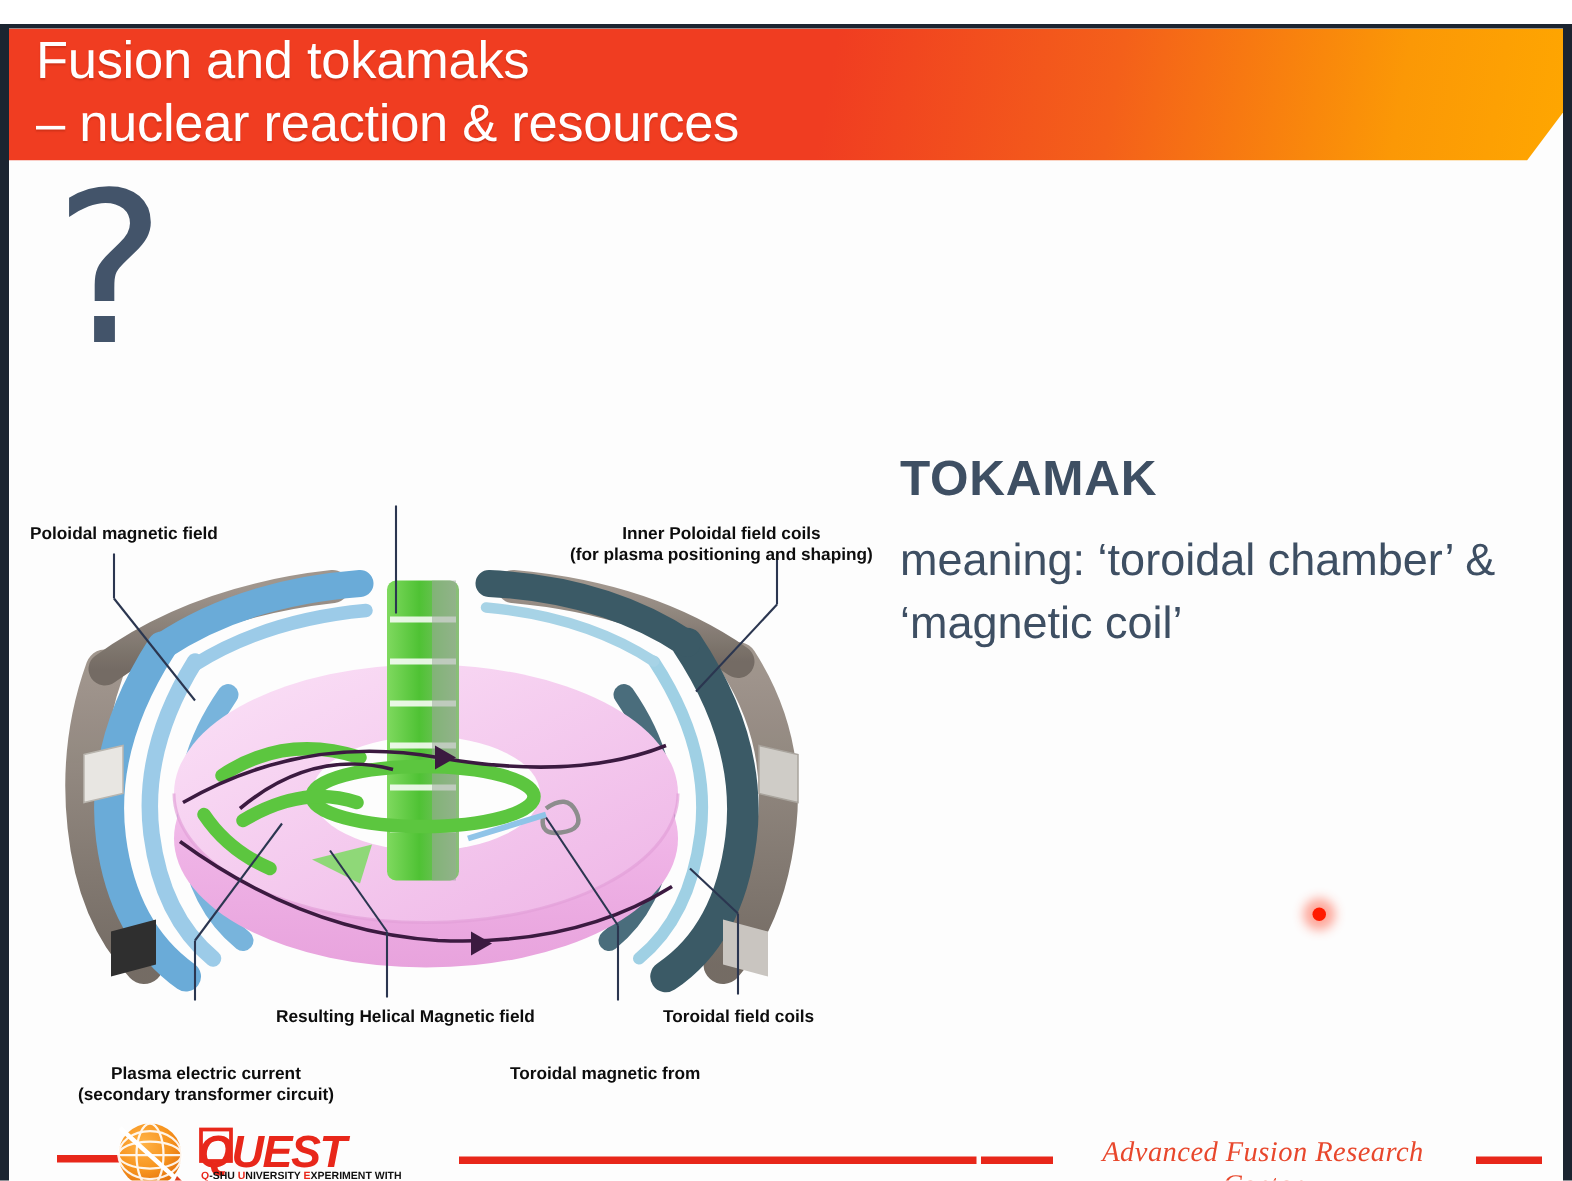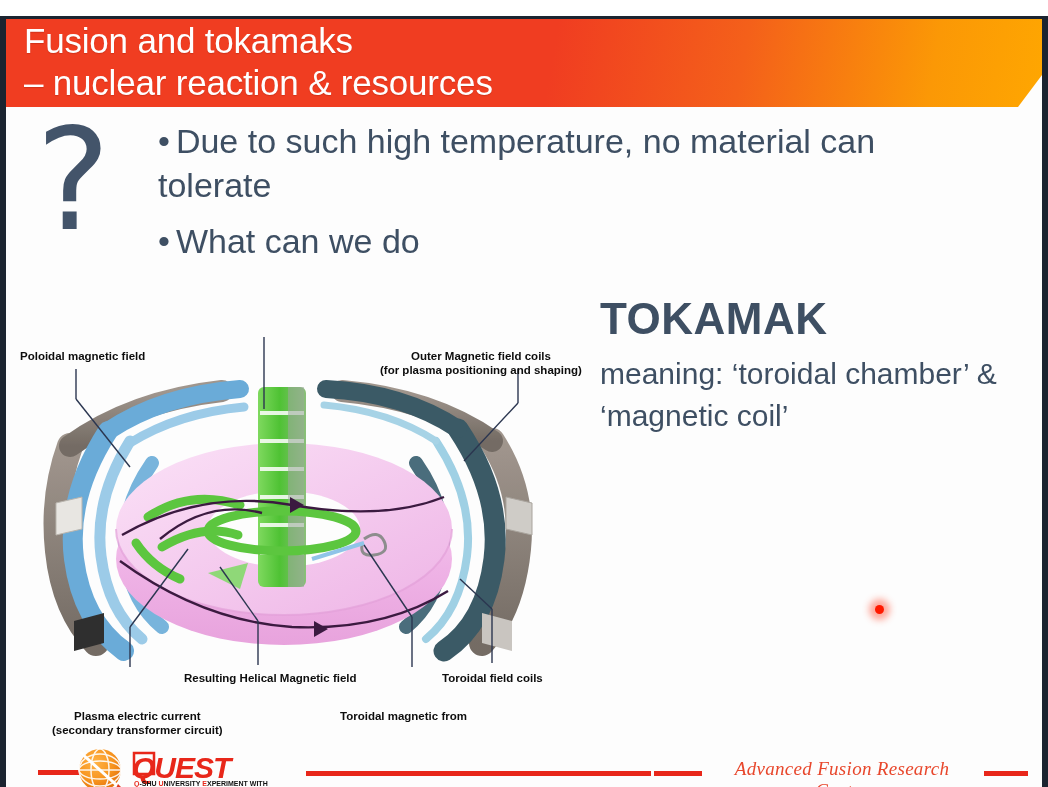--- a/index.html
+++ b/index.html
@@ -60,21 +60,21 @@
   .bullet-line{white-space:normal;}
   .bullet-line .dot{display:inline-block;margin-right:6px;}
   .bullet2{margin-top:12px;}
 
   
   .rtext{
     position:absolute;left:594px;top:280px;width:440px;
     color:#3e4f63;
   }
   .tok-head{
-    font-size:44px;font-weight:700;letter-spacing:0.5px;
+    font-size:33px;font-weight:700;letter-spacing:0.5px;
     line-height:40px;margin:0 0 14px 0;
   }
   .tok-para{
     font-size:30px;line-height:42px;margin:0 0 16px 0;font-weight:400;
   }
   .tok-para b{font-weight:700;}
   .laserdot{
     position:absolute;left:869px;top:586px;width:9px;height:9px;
     border-radius:50%;
     background:#ff1a00;
@@ -131,24 +131,20 @@
 <div class="slide">
 
   <div class="header">
     <div class="header-shape"></div>
     <div class="header-title"><span>Fusion and tokamaks</span>
 <span>– nuclear reaction &amp; resources</span></div>
   </div>
 
   <div class="qmark">?</div>
 
-  <div class="bullets">
-    <div class="bullet-line"><span class="dot">•</span><span>Due to such high temperature, no material can tolerate</span></div>
-    <div class="bullet-line bullet2"><span class="dot">•</span><span>What can we do</span></div>
-  </div>
 
   <div class="figure">
     <svg width="580" height="460" viewBox="0 0 580 460">
       <defs>
         <linearGradient id="plasmaG" x1="0" y1="0" x2="0" y2="1">
           <stop offset="0%" stop-color="#f7d4f1"></stop>
           <stop offset="55%" stop-color="#efb3e6"></stop>
           <stop offset="100%" stop-color="#e8a3dd"></stop>
         </linearGradient>
         <linearGradient id="plasmaTop" x1="0" y1="0" x2="1" y2="1">
@@ -258,21 +254,21 @@
         <line x1="118" y1="376" x2="118" y2="336"></line>
         <path d="M 118 336 L 176 258"></path>
         <line x1="400" y1="376" x2="400" y2="326"></line>
         <path d="M 400 326 L 352 254"></path>
         <line x1="480" y1="372" x2="480" y2="318"></line>
         <path d="M 480 318 L 448 288"></path>
       </g>
     </svg>
 
     <div class="fig-label lb-pol">Poloidal magnetic field</div>
-    <div class="fig-label lb-outer"><span>Outer Magnetic field coils</span><br><span>(for plasma positioning and shaping)</span></div>
+    <div class="fig-label lb-outer"><span>Inner Poloidal field coils</span><br><span>(for plasma positioning and shaping)</span></div>
     <div class="fig-label lb-helical">Resulting Helical Magnetic field</div>
     <div class="fig-label lb-toroidalcoils">Toroidal field coils</div>
     <div class="fig-label lb-toroidalfield">Toroidal magnetic from</div>
     <div class="fig-label lb-plasma"><span>Plasma electric current</span><br><span>(secondary transformer circuit)</span></div>
   </div>
 
   <div class="rtext">
     <div class="tok-head">TOKAMAK</div>
     <div class="tok-para">meaning: ‘toroidal chamber’ &amp; ‘magnetic coil’</div>
   </div>

